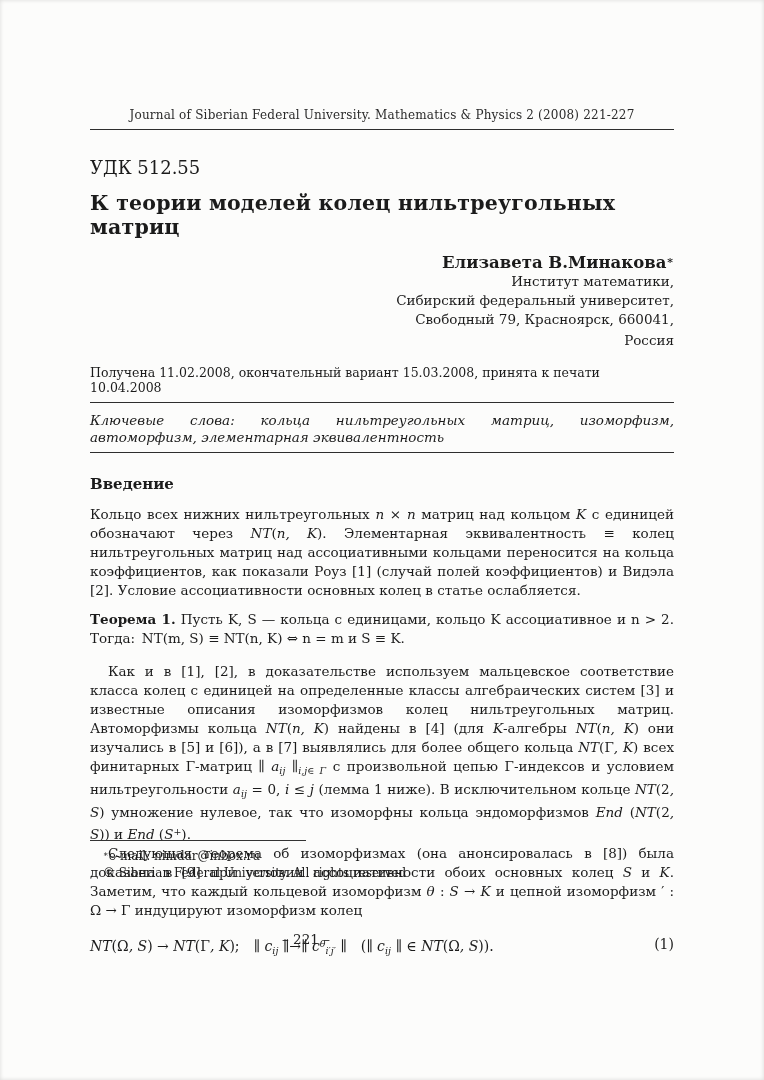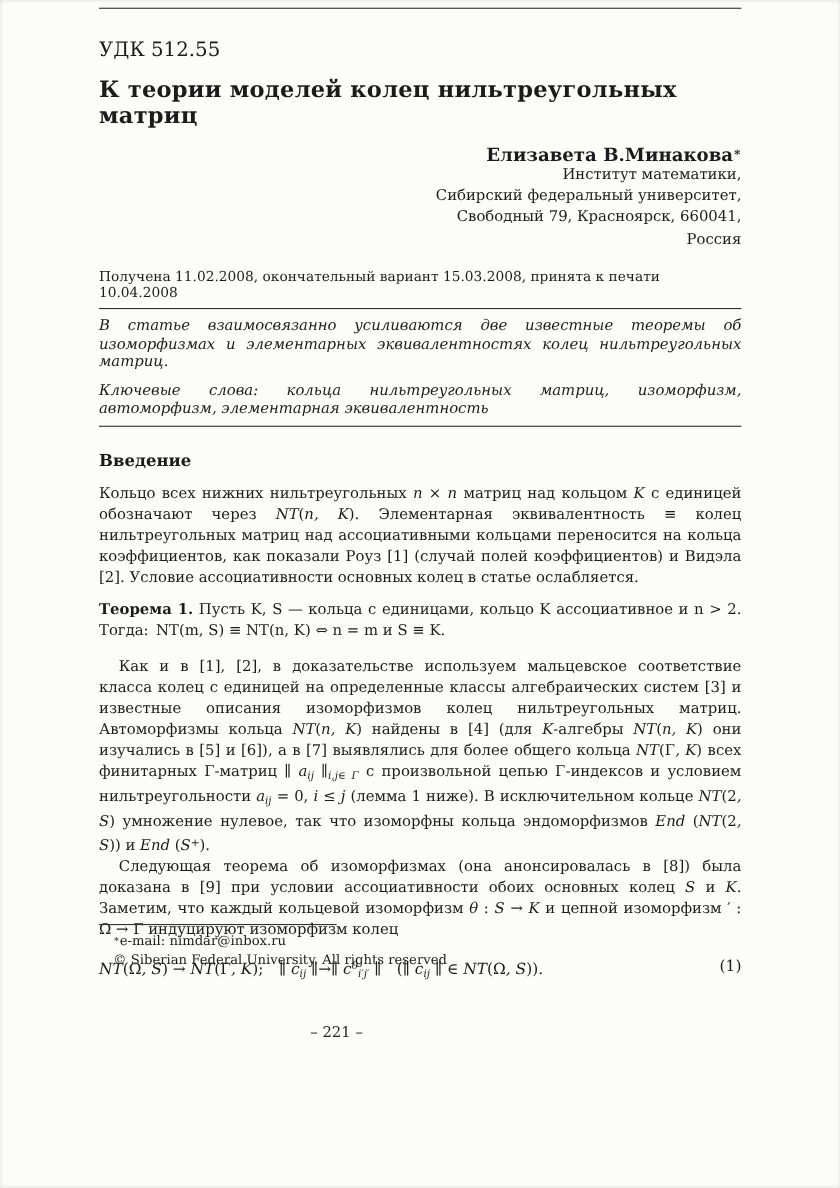--- a/index.html
+++ b/index.html
@@ -71,38 +71,38 @@
     position:absolute;left:0;top:931px;width:612px;
     text-align:center;font-size:13.5px;color:#222;
   }
 </style>
 </head>
 <body>
 
 <div class="page">
   <div class="content">
 
+    <div class="journal-header">Journal of Siberian Federal University. Mathematics &amp; Physics 2 (2008) 221-227</div>
     <hr class="rule">
 
     <div class="udk">УДК 512.55</div>
 
     <h1 class="article-title">К теории моделей колец нильтреугольных матриц</h1>
 
     <div class="author-block">
       <div class="author-name"><span>Елизавета В.Минакова</span><sup>∗</sup></div>
       <div class="affil-line">Институт математики,</div>
       <div class="affil-line">Сибирский федеральный университет,</div>
       <div class="affil-line">Свободный 79, Красноярск, 660041,</div>
       <div class="affil-line country">Россия</div>
     </div>
 
     <div class="received">Получена 11.02.2008, окончательный вариант 15.03.2008, принята к печати 10.04.2008</div>
     <hr class="rule thin">
 
-    <div class="abstract">В статье взаимосвязанно усиливаются две известные теоремы об изоморфизмах и элементарных эквивалентностях колец нильтреугольных матриц.</div>
     <div class="keywords">Ключевые слова: кольца нильтреугольных матриц, изоморфизм, автоморфизм, элементарная эквивалентность</div>
     <hr class="rule thin">
 
     <h2 class="section-heading">Введение</h2>
 
     <p class="body first"><span>Кольцо всех нижних нильтреугольных </span><span class="it">n</span><span> × </span><span class="it">n</span><span> матриц над кольцом </span><span class="it">K</span><span> с единицей обозначают через </span><span class="it">NT</span><span>(</span><span class="it">n, K</span><span>). Элементарная эквивалентность ≡ колец нильтреугольных матриц над ассоциативными кольцами переносится на кольца коэффициентов, как показали Роуз [1] (случай полей коэффициентов) и Видэла [2]. Условие ассоциативности основных колец в статье ослабляется.</span></p>
 
     <p class="theorem"><span class="thm-label">Теорема 1.</span><span class="thm-body"> Пусть K, S — кольца с единицами, кольцо K ассоциативное и n &gt; 2. Тогда: NT(m, S) ≡ NT(n, K) ⇔ n = m и S ≡ K.</span></p>
 
     <p class="body indent m-gap"><span>Как и в [1], [2], в доказательстве используем мальцевское соответствие класса колец с единицей на определенные классы алгебраических систем [3] и известные описания изоморфизмов колец нильтреугольных матриц. Автоморфизмы кольца </span><span class="it">NT</span><span>(</span><span class="it">n, K</span><span>) найдены в [4] (для </span><span class="it">K</span><span>-алгебры </span><span class="it">NT</span><span>(</span><span class="it">n, K</span><span>) они изучались в [5] и [6]), а в [7] выявлялись для более общего кольца </span><span class="it">NT</span><span>(Γ</span><span class="it">, K</span><span>) всех финитарных Γ-матриц ∥ </span><span class="it">a</span><sub>ij</sub><span> ∥</span><sub>i,j∈ Γ</sub><span> с произвольной цепью Γ-индексов и условием нильтреугольности </span><span class="it">a</span><sub>ij</sub><span> = 0, </span><span class="it">i</span><span> ≤ </span><span class="it">j</span><span> (лемма 1 ниже). В исключительном кольце </span><span class="it">NT</span><span>(2</span><span class="it">, S</span><span>) умножение нулевое, так что изоморфны кольца эндоморфизмов </span><span class="it">End</span><span> (</span><span class="it">NT</span><span>(2</span><span class="it">, S</span><span>)) и </span><span class="it">End</span><span> (</span><span class="it">S</span><sup>+</sup><span>).</span></p>

